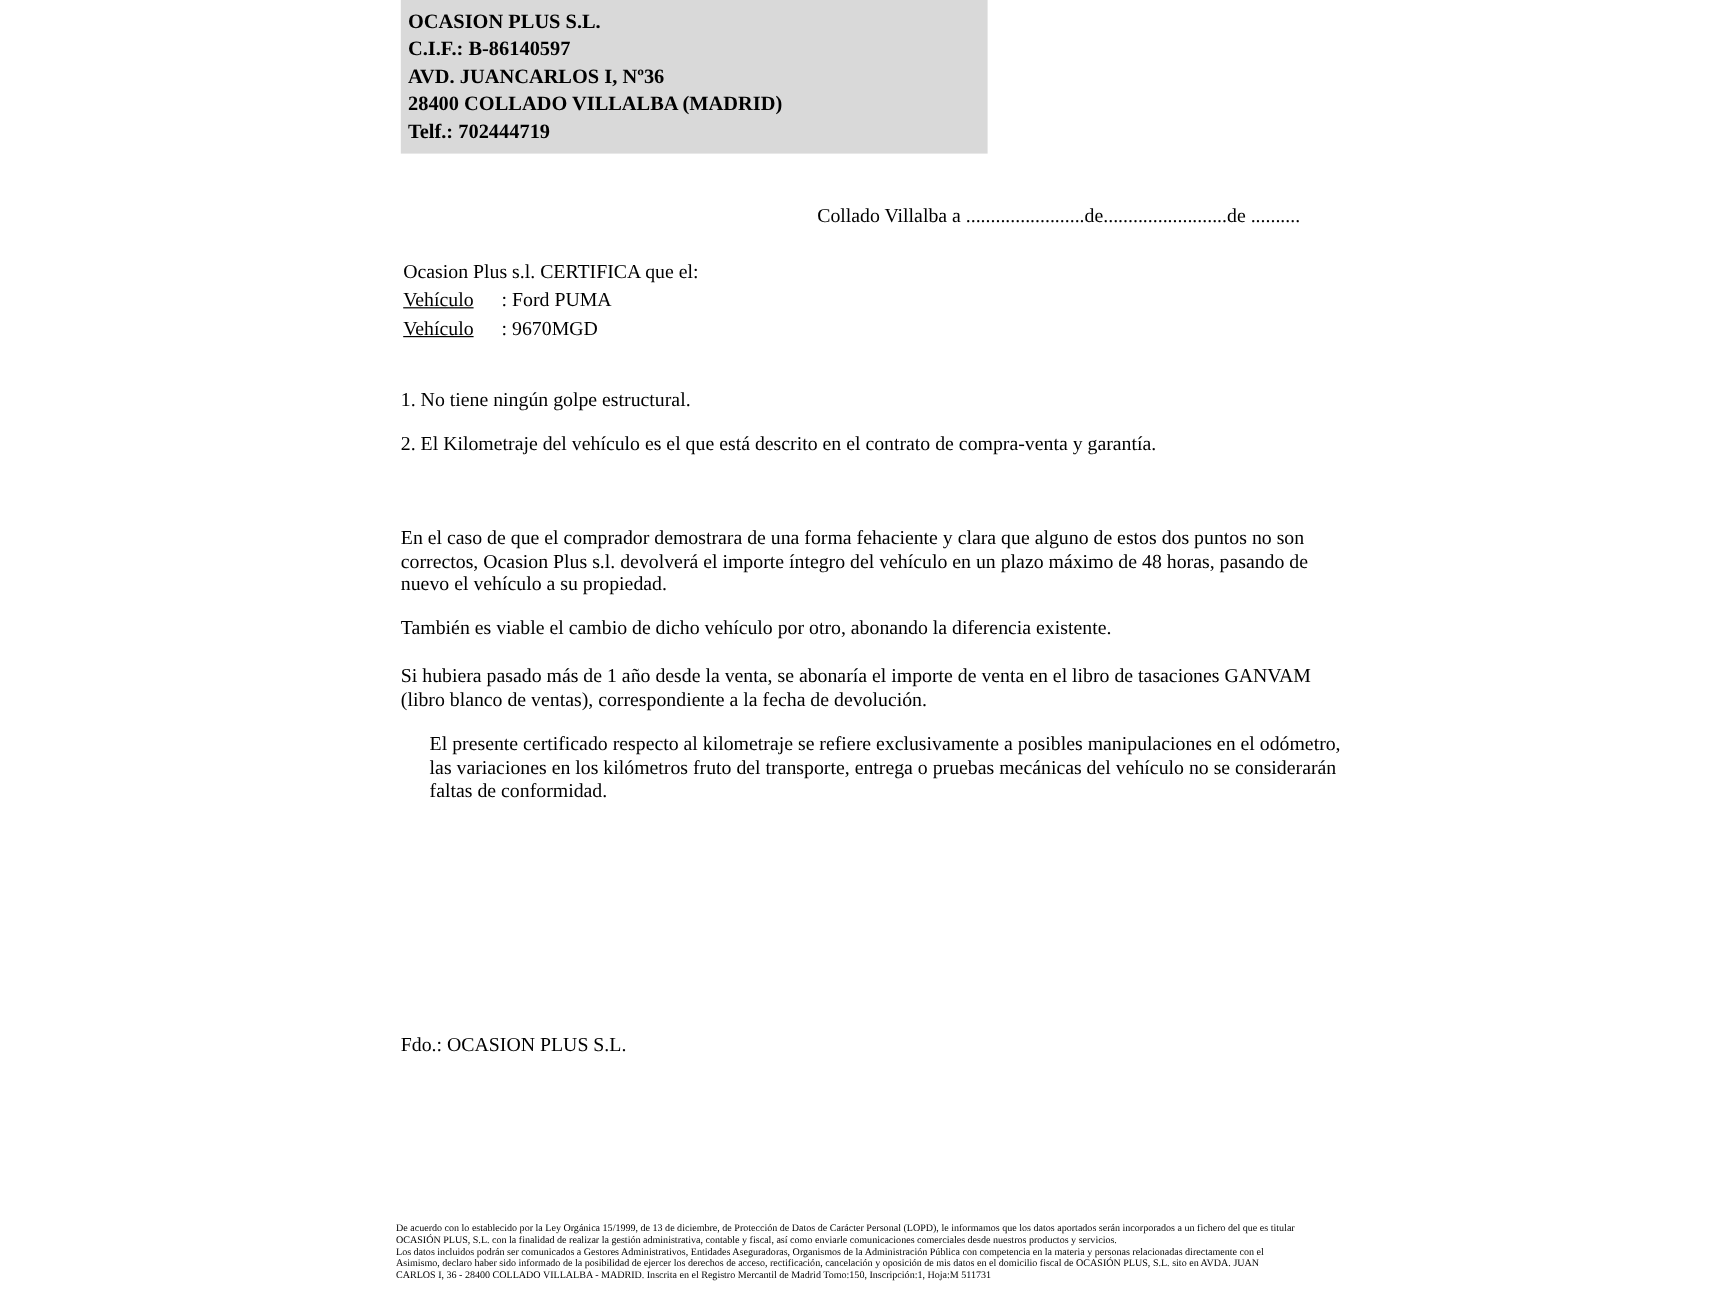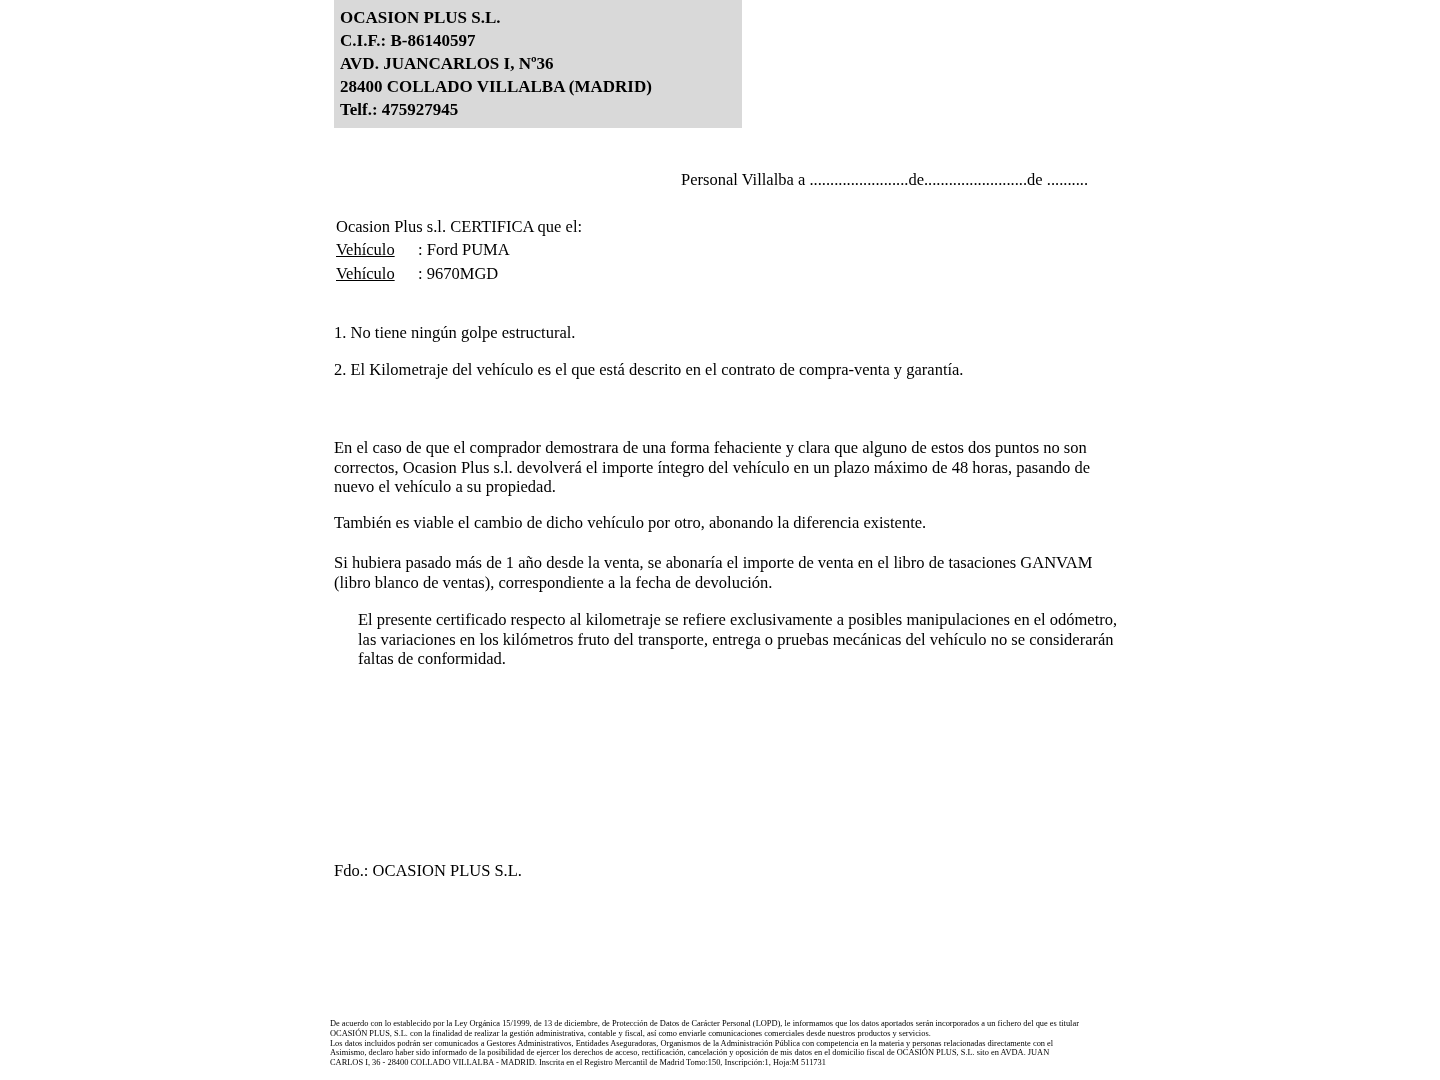--- a/index.html
+++ b/index.html
@@ -11,21 +11,21 @@
     overflow: hidden;
   }
   .doc {
     position: absolute;
     left: 334px; top: 0;
     width: 770px; height: 1080px;
   }
   .header-box {
     position: absolute;
     left: 0; top: 0;
-    width: 408px;
+    width: 489px;
     background: #d9d9d9;
     padding: 6px 10px 7px 6px;
     font-weight: bold;
     font-size: 17px;
     line-height: 23px;
   }
   .date-line {
     position: absolute;
     left: 347px; top: 170px;
     font-size: 16.5px;
@@ -78,24 +78,24 @@
 </head>
 <body>
 
 <div class="doc">
 
   <div class="header-box">
     <div>OCASION PLUS S.L.</div>
     <div>C.I.F.: B-86140597</div>
     <div>AVD. JUANCARLOS I, Nº36</div>
     <div>28400 COLLADO VILLALBA (MADRID)</div>
-    <div>Telf.: 475927945</div>
+    <div>Telf.: 702444719</div>
   </div>
 
-  <div class="date-line">Personal Villalba a ........................de.........................de ..........</div>
+  <div class="date-line">Collado Villalba a ........................de.........................de ..........</div>
 
   <div class="certify">
     <div>Ocasion Plus s.l. CERTIFICA que el:</div>
     <div>
       <span class="label">Vehículo</span><span>: Ford PUMA</span>
     </div>
     <div>
       <span class="label">Vehículo</span><span>: 9670MGD</span>
     </div>
   </div>

